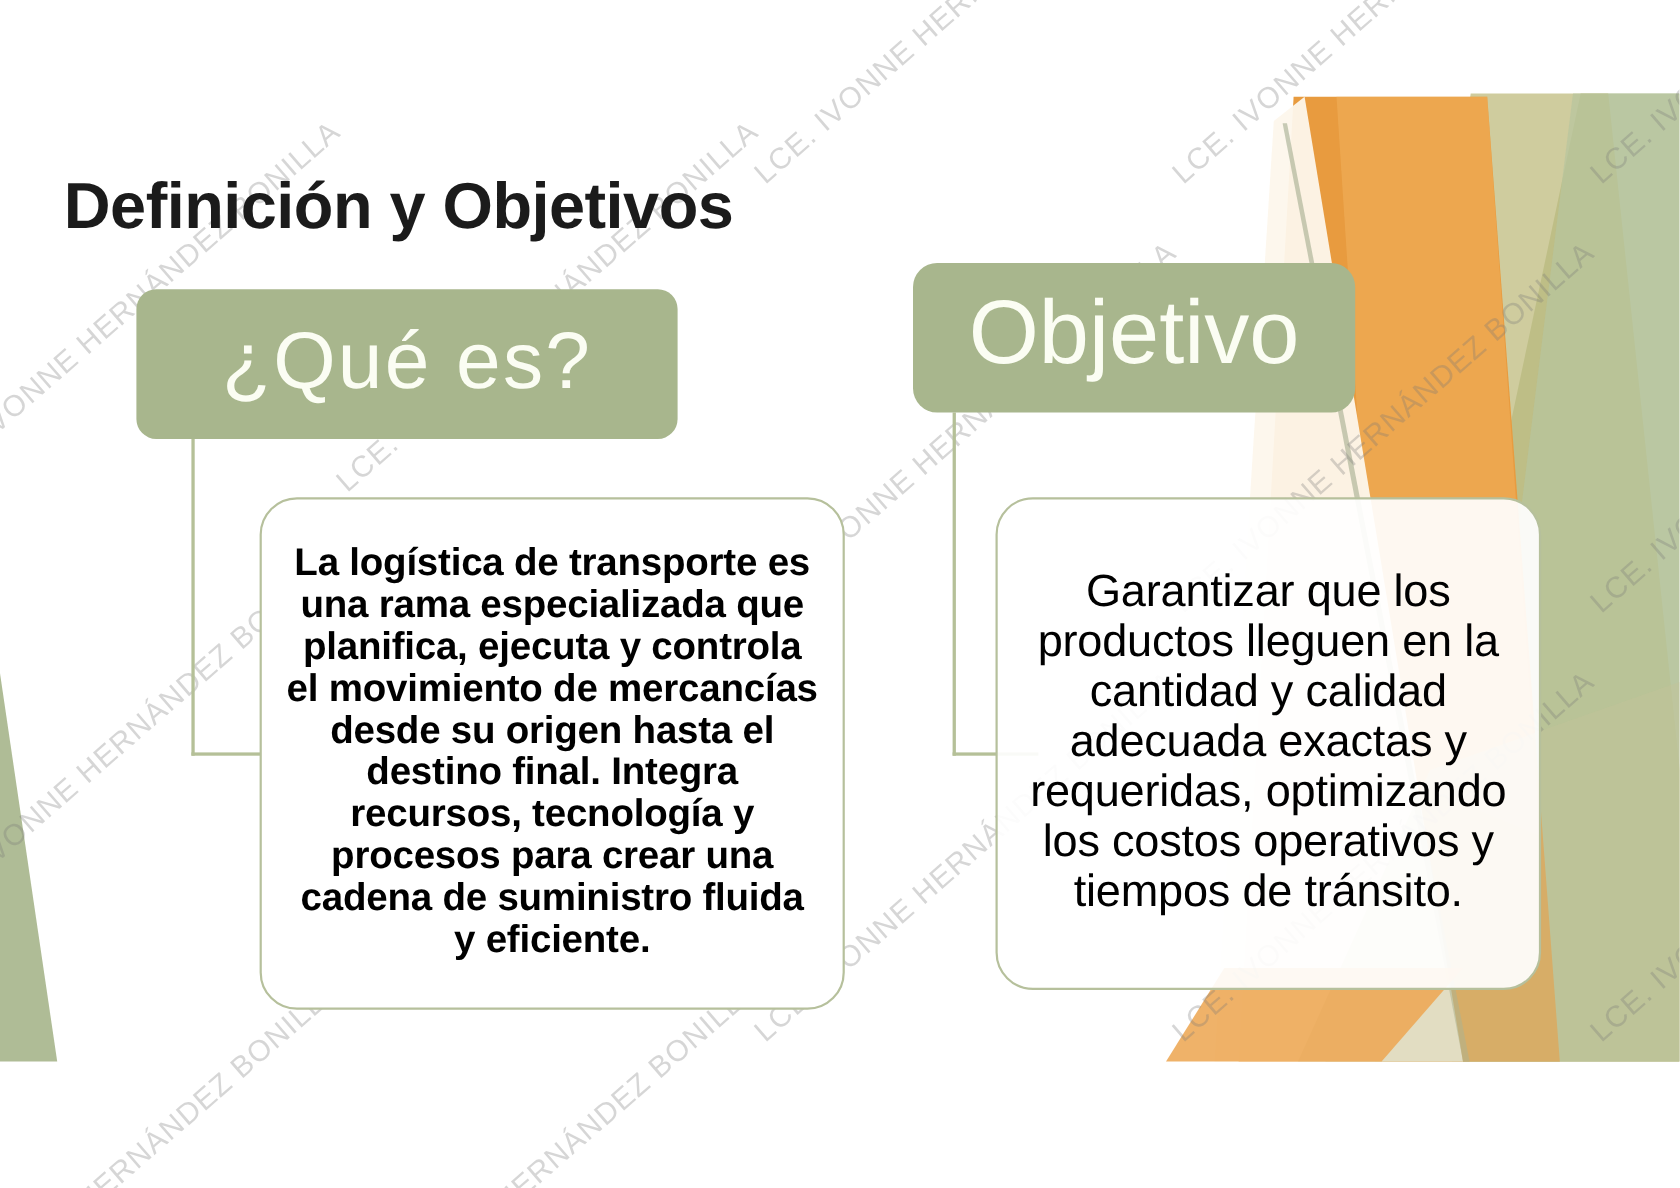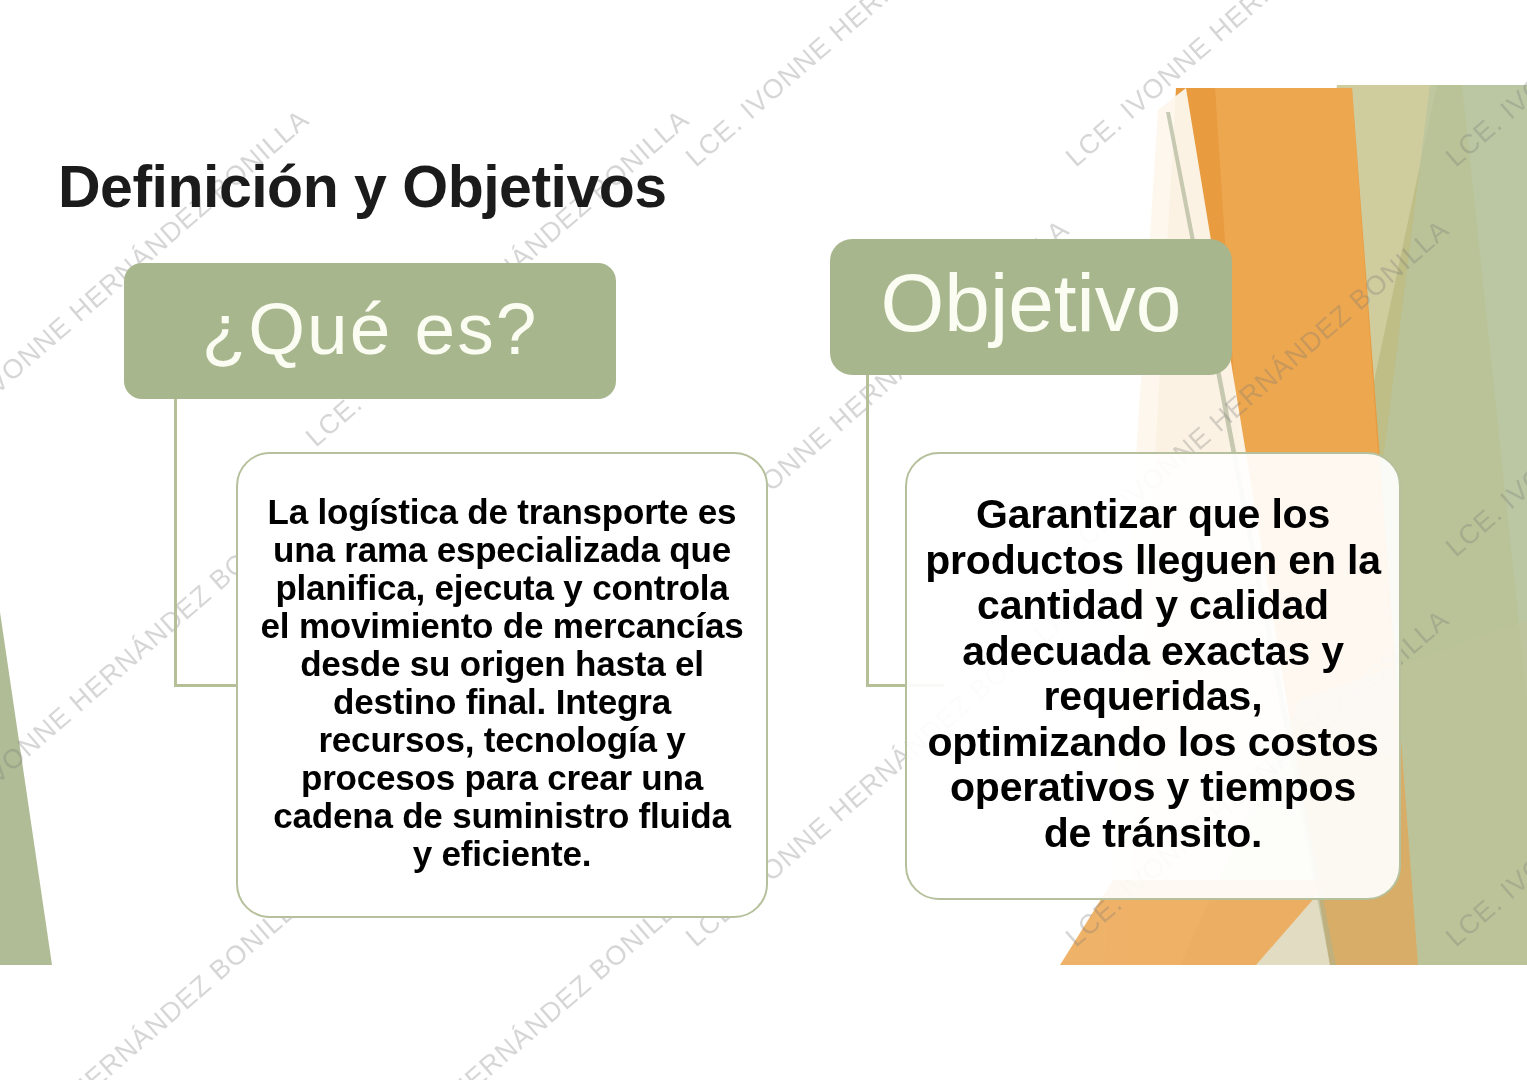--- a/index.html
+++ b/index.html
@@ -138,21 +138,21 @@
     line-height: 1.085;
     padding: 6px 22px 10px 22px;
     letter-spacing: -0.2px;
   }
   #card-objetivo {
     left: 905px;
     top: 452px;
     width: 496px;
     height: 448px;
     background: rgba(255,255,255,0.92);
-    font-weight: 700;
+    font-weight: 400;
     font-size: 41px;
     line-height: 1.11;
     padding: 6px 18px 10px 18px;
     letter-spacing: -0.2px;
   }
   .card-text { display: block; width: 100%; }
 </style>
 </head>
 <body>
 

